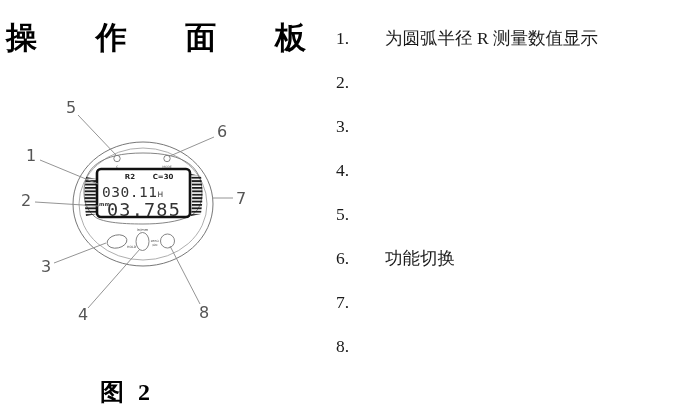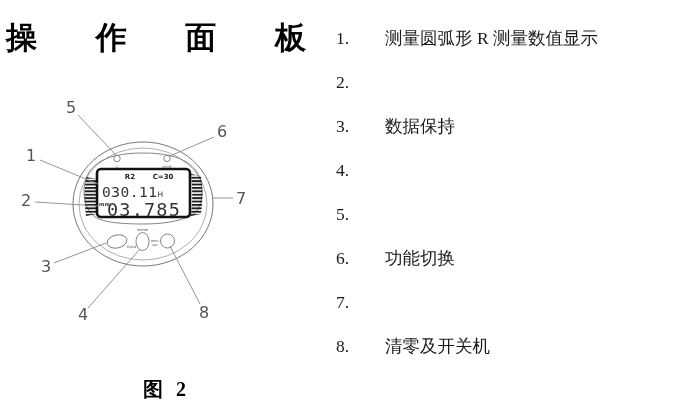--- a/index.html
+++ b/index.html
@@ -16,21 +16,21 @@
     position:absolute;left:336px;top:18px;width:358px;
   }
   .legend-row{
     display:flex;align-items:flex-start;margin-bottom:4px;
     font-size:17.5px;line-height:40px;color:#1a1a1a;
   }
   .legend-num{width:49px;flex:0 0 49px;}
   .legend-text{white-space:pre-line;flex:1;}
   .figure-caption{
     position:absolute;left:100px;top:376px;
-    font-size:20px;font-weight:bold;letter-spacing:4px;color:#000;margin-left:43px;
+    font-size:24px;font-weight:bold;letter-spacing:4px;color:#000;
   }
   svg text{font-family:"DejaVu Sans","Liberation Sans",sans-serif;}
   .lcd-digits{font-family:"DejaVu Sans Mono","Liberation Mono",monospace;}
 </style>
 </head>
 <body>
 
 <div class="title">
   <span>操</span>
   <span>作</span>
@@ -96,39 +96,37 @@
     <text x="83" y="320">4</text>
     <text x="204" y="318">8</text>
   </g>
 </svg>
 
 <div class="figure-caption">图 2</div>
 
 <div class="legend">
   <div class="legend-row">
     <span class="legend-num">1.</span>
-    <span class="legend-text">测量圆弧形 R 测量数值显示</span>
+    <span class="legend-text">为圆弧半径 R 测量数值显示</span>
   </div>
   <div class="legend-row">
     <span class="legend-num">2.</span>
   </div>
   <div class="legend-row">
     <span class="legend-num">3.</span>
-    <span class="legend-text">数据保持</span>
   </div>
   <div class="legend-row">
     <span class="legend-num">4.</span>
   </div>
   <div class="legend-row">
     <span class="legend-num">5.</span>
   </div>
   <div class="legend-row">
     <span class="legend-num">6.</span>
     <span class="legend-text">功能切换</span>
   </div>
   <div class="legend-row">
     <span class="legend-num">7.</span>
   </div>
   <div class="legend-row">
     <span class="legend-num">8.</span>
-    <span class="legend-text">清零及开关机</span>
   </div>
 </div>
 
 </body></html>

